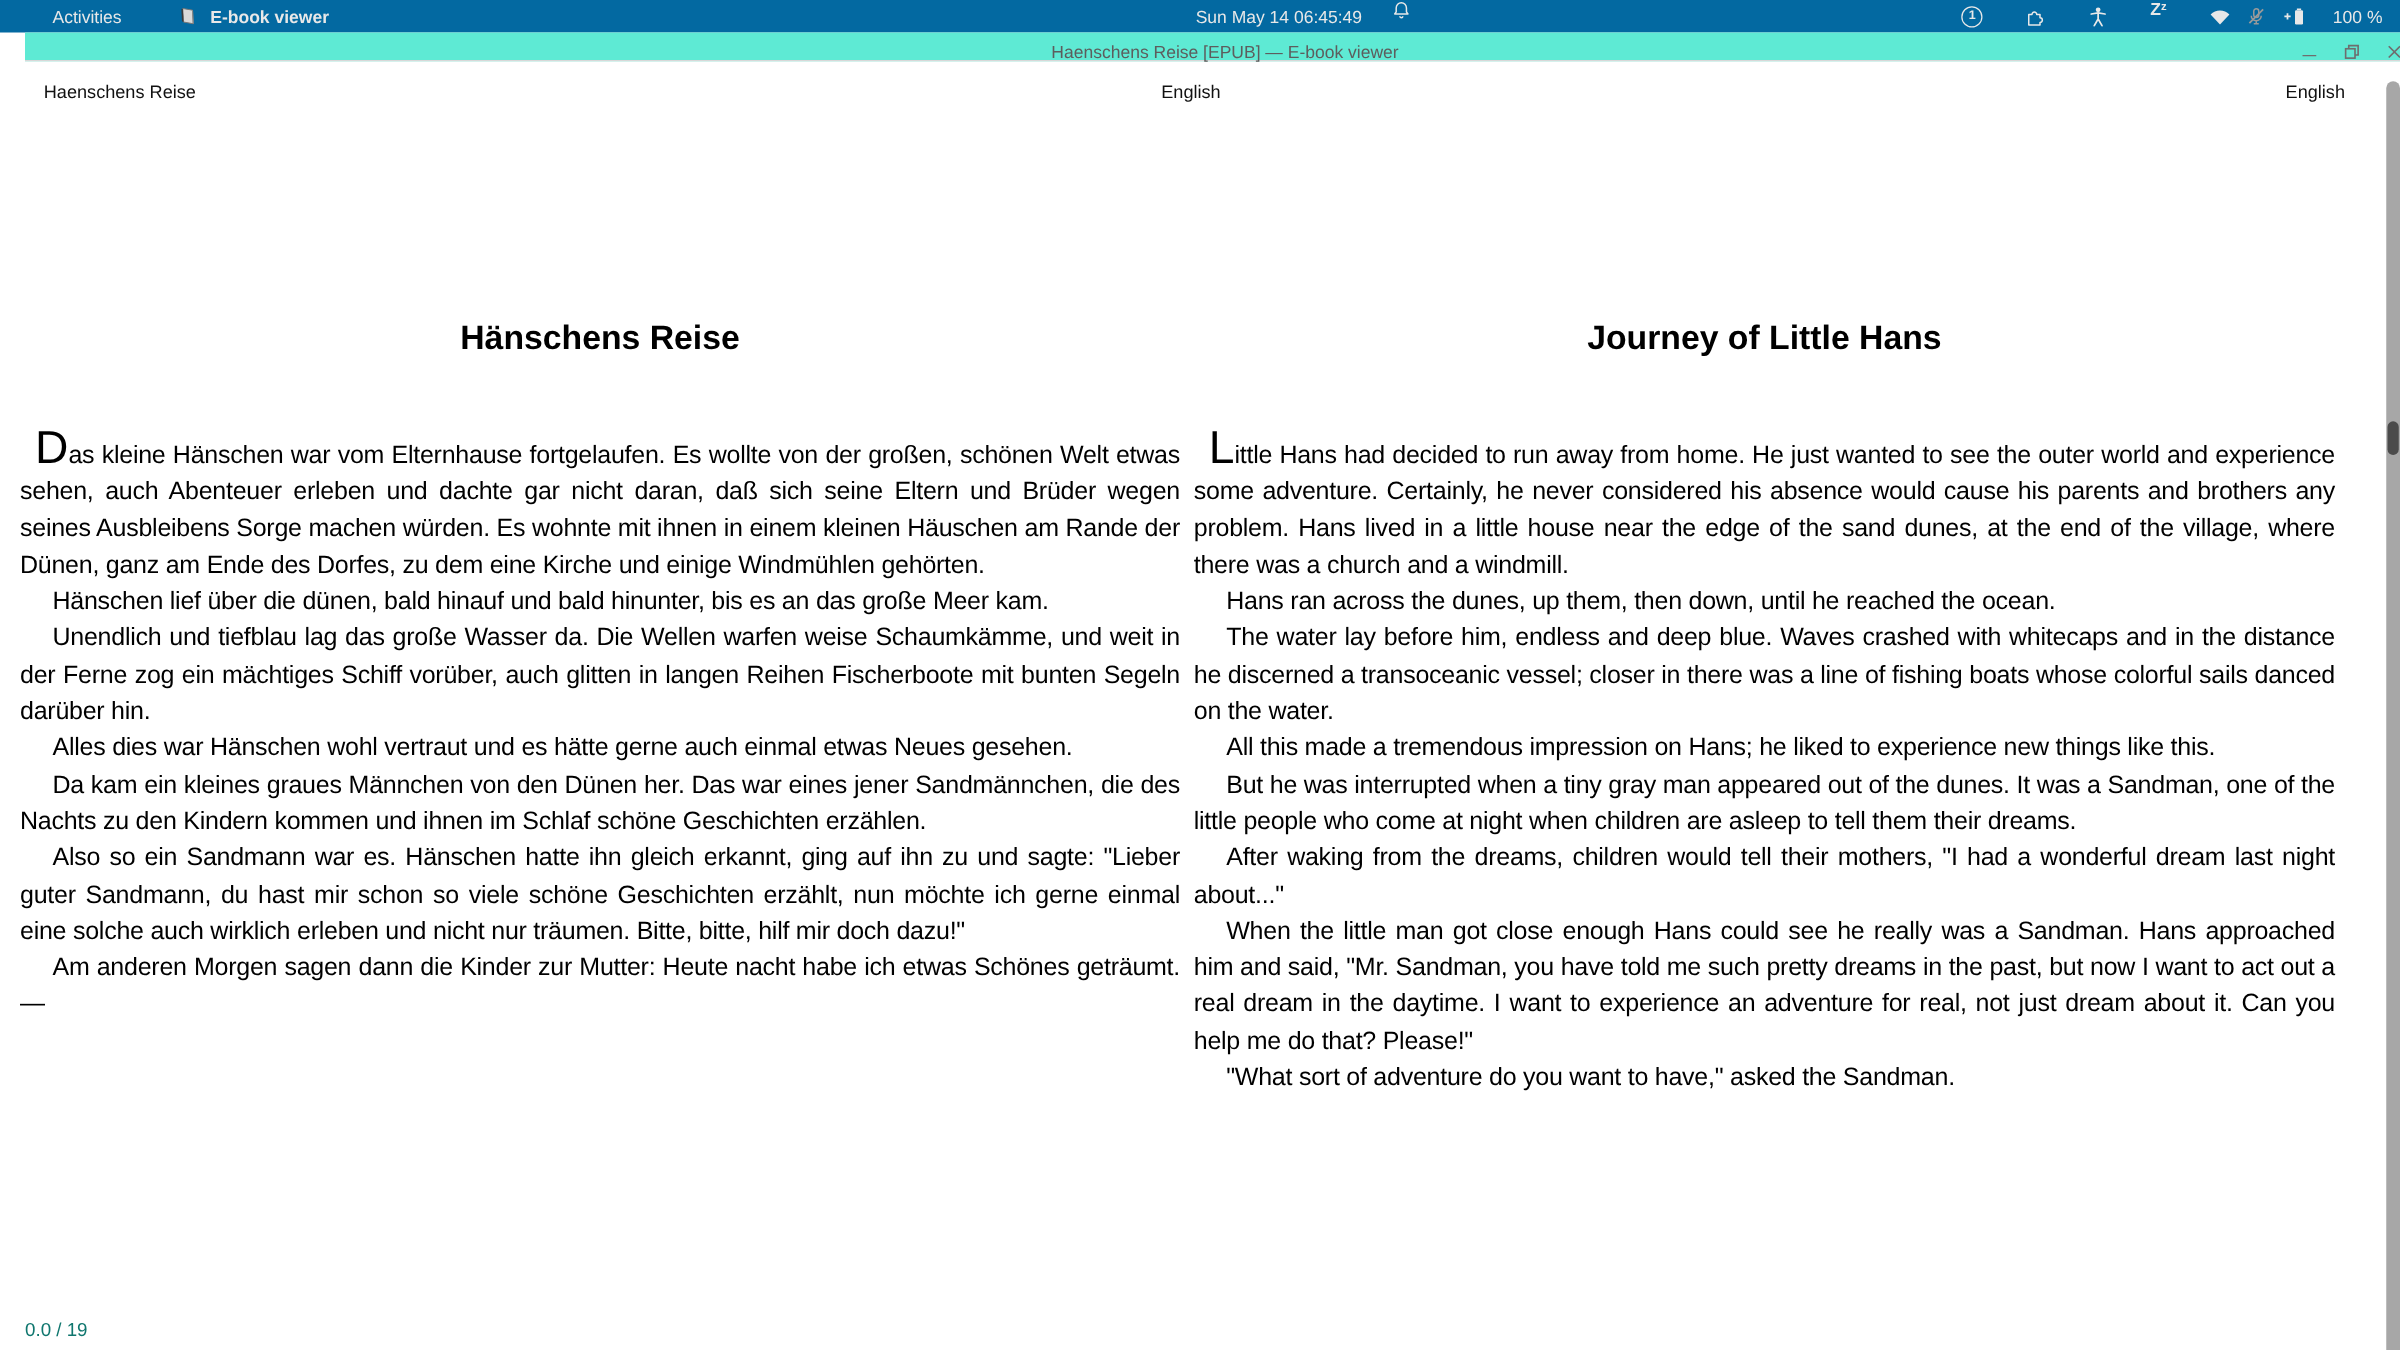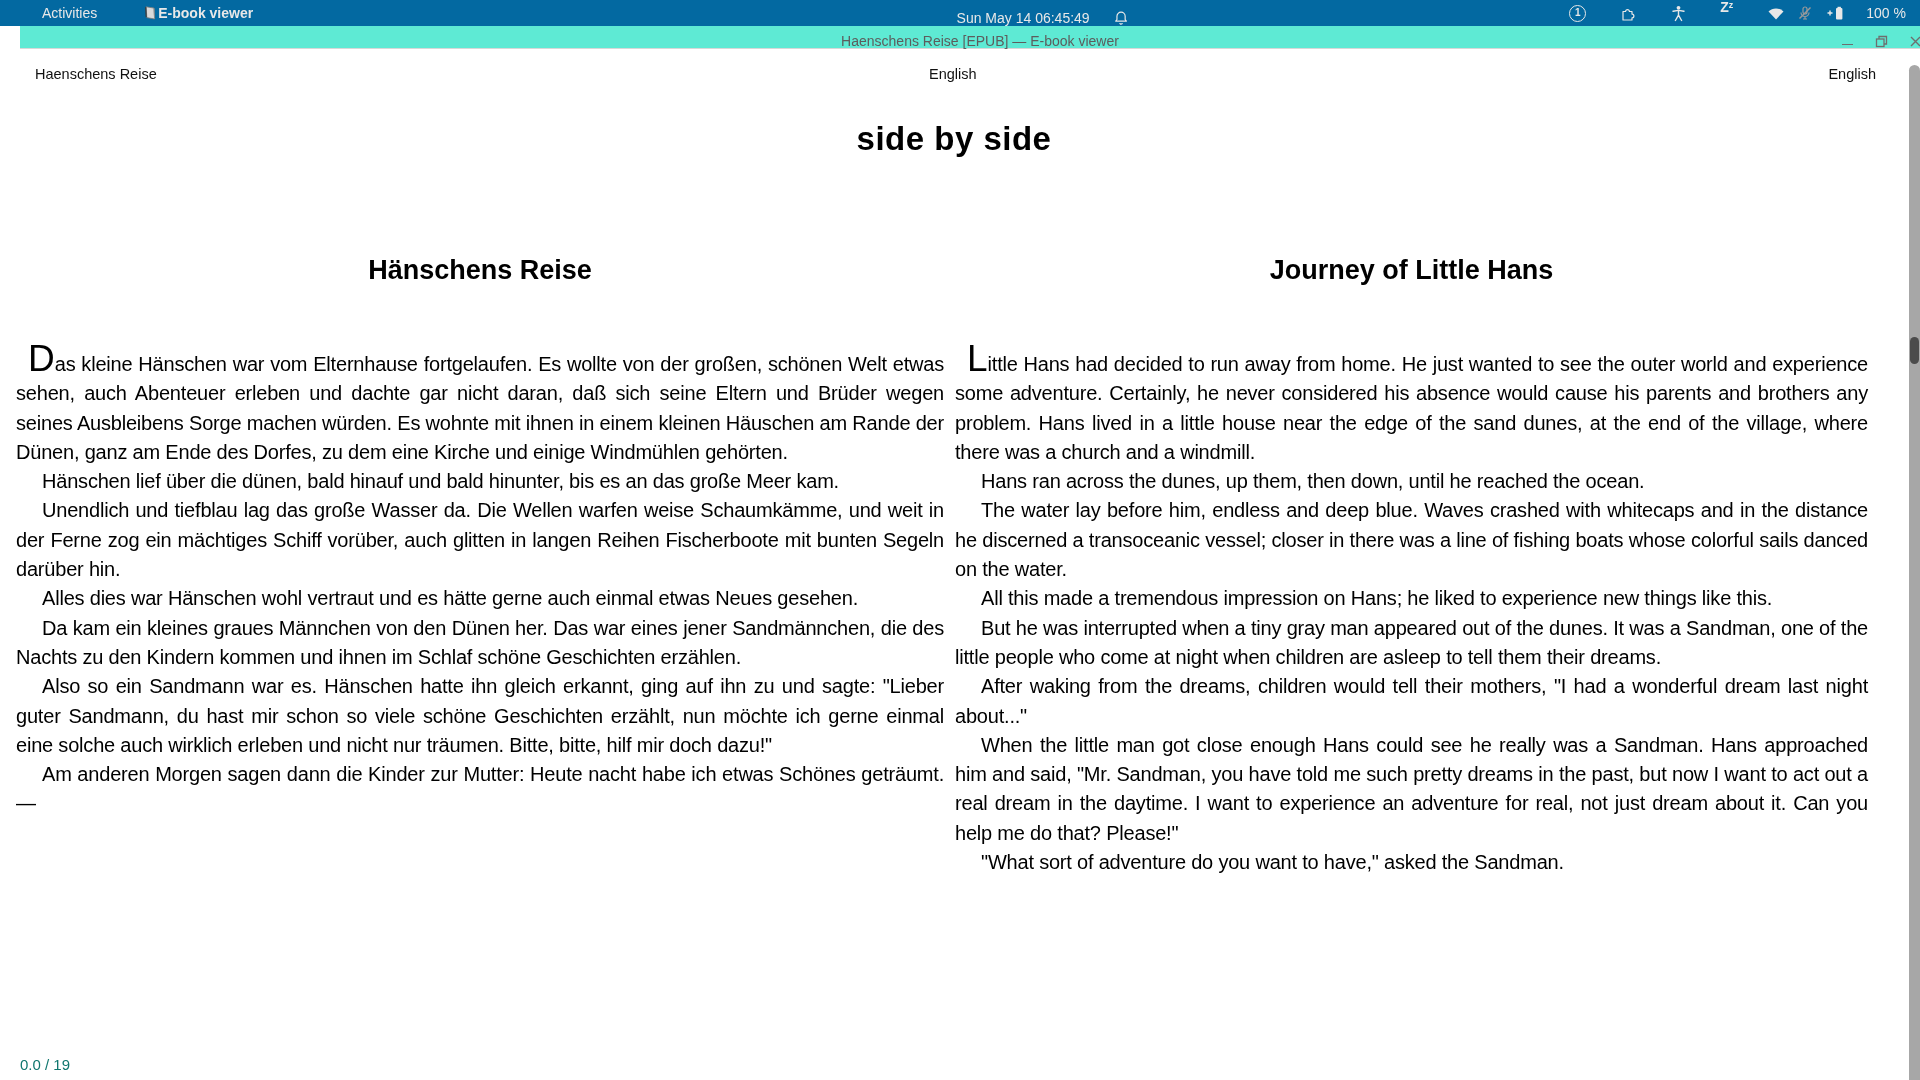--- a/index.html
+++ b/index.html
@@ -8,22 +8,22 @@
     background:#ffffff;font-family:"Liberation Sans",sans-serif;
   }
 
   
   .top-bar{
     position:absolute;left:0;top:0;width:1920px;height:26px;
     background:#0369a1;color:#e8e8e8;font-size:14px;
   }
   .tb-left{position:absolute;left:36px;top:0;height:26px;display:flex;align-items:center;}
   .tb-activities{padding:0 6px;cursor:pointer;}
-  .tb-app{display:flex;align-items:center;margin-left:40px;gap:0;font-weight:bold;cursor:pointer;}
-  .tb-center{position:absolute;left:50%;top:0;height:36px;transform:translateX(-2%);display:flex;align-items:center;}
+  .tb-app{display:flex;align-items:center;margin-left:40px;gap:10px;font-weight:bold;cursor:pointer;}
+  .tb-center{position:absolute;left:50%;top:0;height:36px;transform:translateX(-2%);display:flex;align-items:flex-start;}
   .tb-clock{height:26px;display:flex;align-items:center;cursor:pointer;}
   .tb-bell{margin-left:24px;display:flex;align-items:center;}
   .tb-right{position:absolute;right:14px;top:0;height:26px;display:flex;align-items:center;}
   .tb-icon{display:flex;align-items:center;justify-content:center;height:26px;cursor:pointer;}
   .circled-one{
     width:15px;height:15px;border:1.3px solid #e8e8e8;border-radius:50%;
     display:flex;align-items:center;justify-content:center;
     font-size:10px;font-weight:bold;line-height:1;
   }
   .gap-lg{margin-left:34px;} .gap-md{margin-left:12px;}
@@ -172,21 +172,20 @@
     </span>
   </div>
 </div>
 
 <div class="content">
 
   <span class="hdr hdr-left">Haenschens Reise</span>
   <span class="hdr hdr-center">English</span>
   <span class="hdr hdr-right">English</span>
 
-  <div class="chapter-title">side by side</div>
 
   <div class="col col-left">
     <h2 class="col-heading">Hänschens Reise</h2>
     <div>
         <p class="para para-first"><span class="initial">D</span>as kleine Hänschen war vom Elternhause fortgelaufen. Es wollte von der großen, schönen Welt etwas sehen, auch Abenteuer erleben und dachte gar nicht daran, daß sich seine Eltern und Brüder wegen seines Ausbleibens Sorge machen würden. Es wohnte mit ihnen in einem kleinen Häuschen am Rande der Dünen, ganz am Ende des Dorfes, zu dem eine Kirche und einige Windmühlen gehörten.</p>
         <p class="para">Hänschen lief über die dünen, bald hinauf und bald hinunter, bis es an das große Meer kam.</p>
         <p class="para">Unendlich und tiefblau lag das große Wasser da. Die Wellen warfen weise Schaumkämme, und weit in der Ferne zog ein mächtiges Schiff vorüber, auch glitten in langen Reihen Fischerboote mit bunten Segeln darüber hin.</p>
         <p class="para">Alles dies war Hänschen wohl vertraut und es hätte gerne auch einmal etwas Neues gesehen.</p>
         <p class="para">Da kam ein kleines graues Männchen von den Dünen her. Das war eines jener Sandmännchen, die des Nachts zu den Kindern kommen und ihnen im Schlaf schöne Geschichten erzählen.</p>
         <p class="para">Also so ein Sandmann war es. Hänschen hatte ihn gleich erkannt, ging auf ihn zu und sagte: "Lieber guter Sandmann, du hast mir schon so viele schöne Geschichten erzählt, nun möchte ich gerne einmal eine solche auch wirklich erleben und nicht nur träumen. Bitte, bitte, hilf mir doch dazu!"</p>

